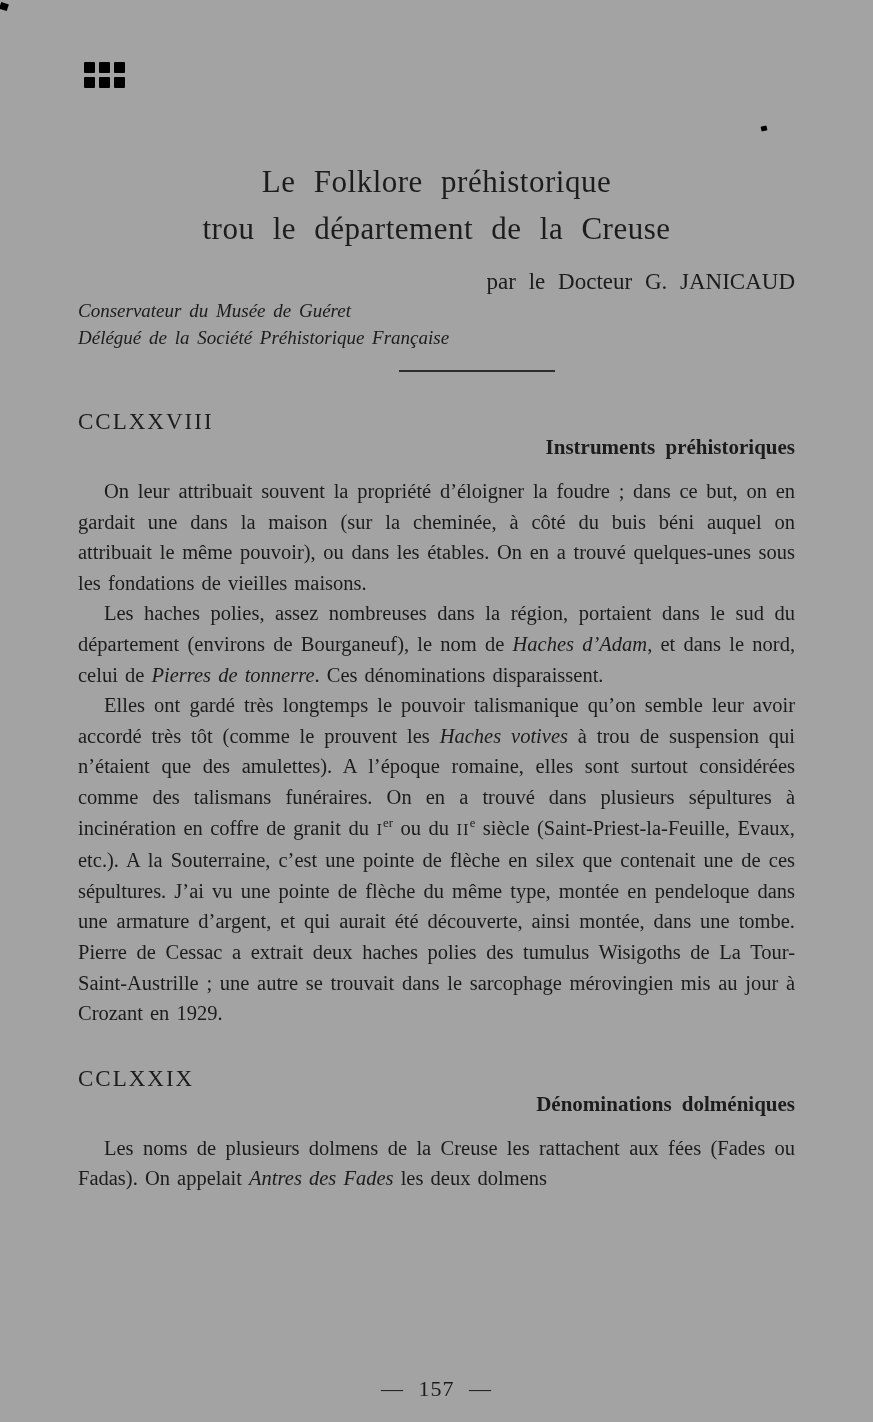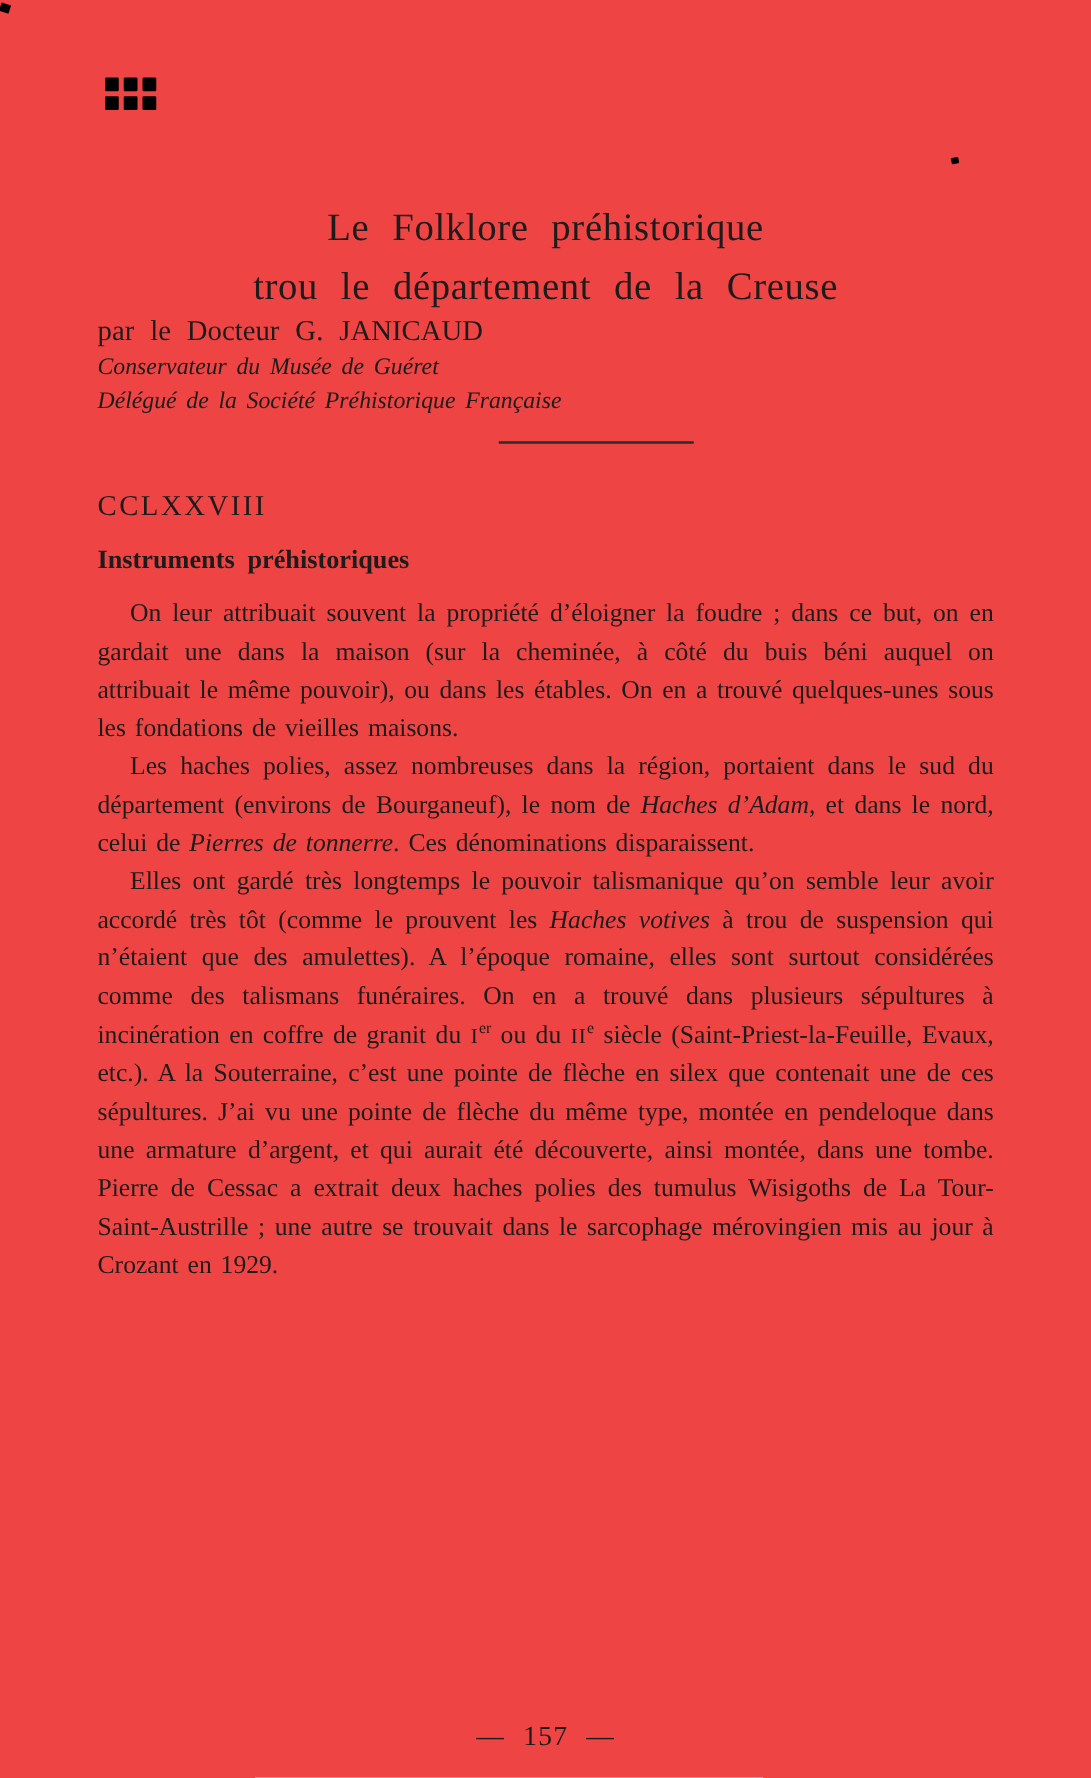--- a/index.html
+++ b/index.html
@@ -2,21 +2,21 @@
 <html lang="fr"><head>
 <meta charset="utf-8">
 <style>
   * { box-sizing: border-box; }
   html, body { margin: 0; padding: 0; background: #e8e8e8; }
   .page {
     position: relative;
     width: 873px;
     height: 1422px;
     margin: 0 auto;
-    background: #ef4444;
+    background: #a3a3a3;
     color: #1c1c1c;
     font-family: "Liberation Serif", "DejaVu Serif", serif;
     overflow: hidden;
   }
   
   .corner-speck {
     position: absolute; left: 0; top: 3px;
     width: 8px; height: 7px; background: #000;
     transform: rotate(18deg);
   }
@@ -42,21 +42,22 @@
   .doc-title {
     margin: 158px 0 0 0;
     font-size: 31px;
     font-weight: normal;
     line-height: 47px;
     text-align: center;
     word-spacing: 10px;
     letter-spacing: 0.5px;
   }
   .byline {
-    text-align: left;
+    margin-top: 17px;
+    text-align: right;
     font-size: 23px;
     word-spacing: 7px;
   }
   .affiliation {
     margin-top: 2px;
     text-align: left;
     font-style: italic;
     font-size: 19px;
     line-height: 27px;
     word-spacing: 3px;
@@ -67,23 +68,22 @@
     margin: 19px auto 0 auto;
     transform: translateX(40px);
   }
   .section-number {
     margin-top: 37px;
     text-align: left;
     font-size: 23px;
     letter-spacing: 2px;
   }
   .section-title {
-    margin-top: 17px;
     margin-bottom: 16px;
-    text-align: left;
+    text-align: right;
     font-weight: bold;
     font-size: 21px;
     word-spacing: 5px;
   }
   .body-paragraph {
     margin: 0;
     text-indent: 26px;
     font-size: 20.5px;
     line-height: 30.6px;
     text-align: justify;
@@ -137,20 +137,25 @@
     </header>
 
     <main>
         <section>
           <div class="section-number">CCLXXVIII</div>
           <div class="section-title">Instruments préhistoriques</div>
           <p class="body-paragraph"><span>On leur attribuait souvent la propriété d’éloigner la foudre ; dans ce but, on en gardait une dans la maison (sur la cheminée, à côté du buis béni auquel on attribuait le même pouvoir), ou dans les étables. On en a trouvé quelques-unes sous les fondations de vieilles maisons.</span></p>
           <p class="body-paragraph"><span>Les haches polies, assez nombreuses dans la région, portaient dans le sud du département (environs de Bourganeuf), le nom de </span><span class="it">Haches d’Adam</span><span>, et dans le nord, celui de </span><span class="it">Pierres de tonnerre</span><span>. Ces dénominations disparaissent.</span></p>
           <p class="body-paragraph"><span>Elles ont gardé très longtemps le pouvoir talismanique qu’on semble leur avoir accordé très tôt (comme le prouvent les </span><span class="it">Haches votives</span><span> à trou de suspension qui n’étaient que des amulettes). A l’époque romaine, elles sont surtout considérées comme des talismans funéraires. On en a trouvé dans plusieurs sépultures à incinération en coffre de granit du </span><span class="rnum">I</span><sup>er</sup><span> ou du </span><span class="rnum">II</span><sup>e</sup><span> siècle (Saint-Priest-la-Feuille, Evaux, etc.). A la Souterraine, c’est une pointe de flèche en silex que contenait une de ces sépultures. J’ai vu une pointe de flèche du même type, montée en pendeloque dans une armature d’argent, et qui aurait été découverte, ainsi montée, dans une tombe. Pierre de Cessac a extrait deux haches polies des tumulus Wisigoths de La Tour-Saint-Austrille ; une autre se trouvait dans le sarcophage mérovingien mis au jour à Crozant en 1929.</span></p>
         </section>
+        <section>
+          <div class="section-number">CCLXXIX</div>
+          <div class="section-title">Dénominations dolméniques</div>
+          <p class="body-paragraph"><span>Les noms de plusieurs dolmens de la Creuse les rattachent aux fées (Fades ou Fadas). On appelait </span><span class="it">Antres des Fades</span><span> les deux dolmens</span></p>
+        </section>
       </main>
 
   </div>
 
   <footer class="page-footer">
     <div class="page-number">— 157 —</div>
   </footer>
 
 </div>
 

